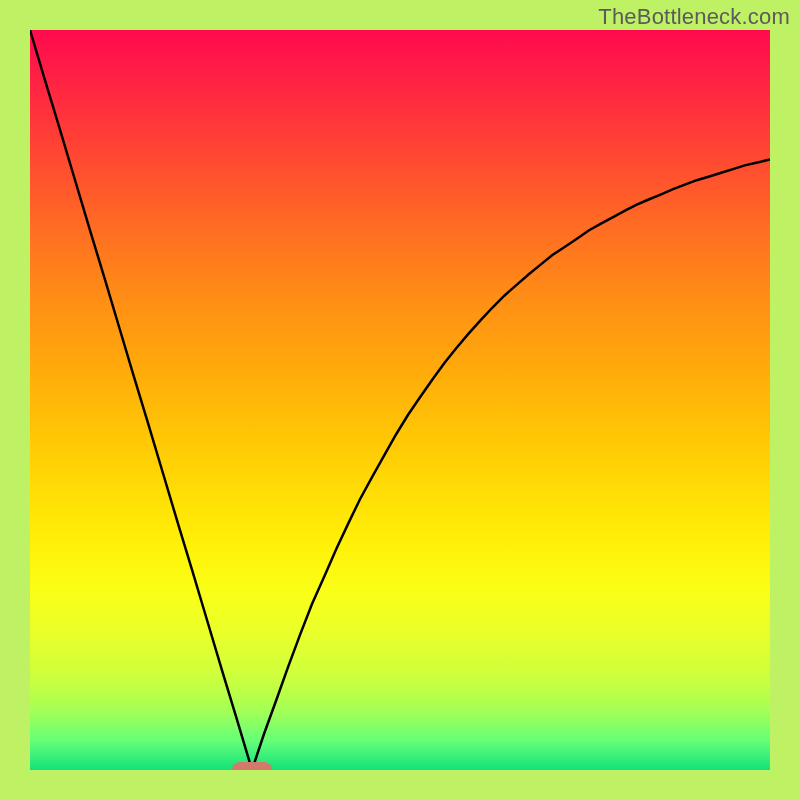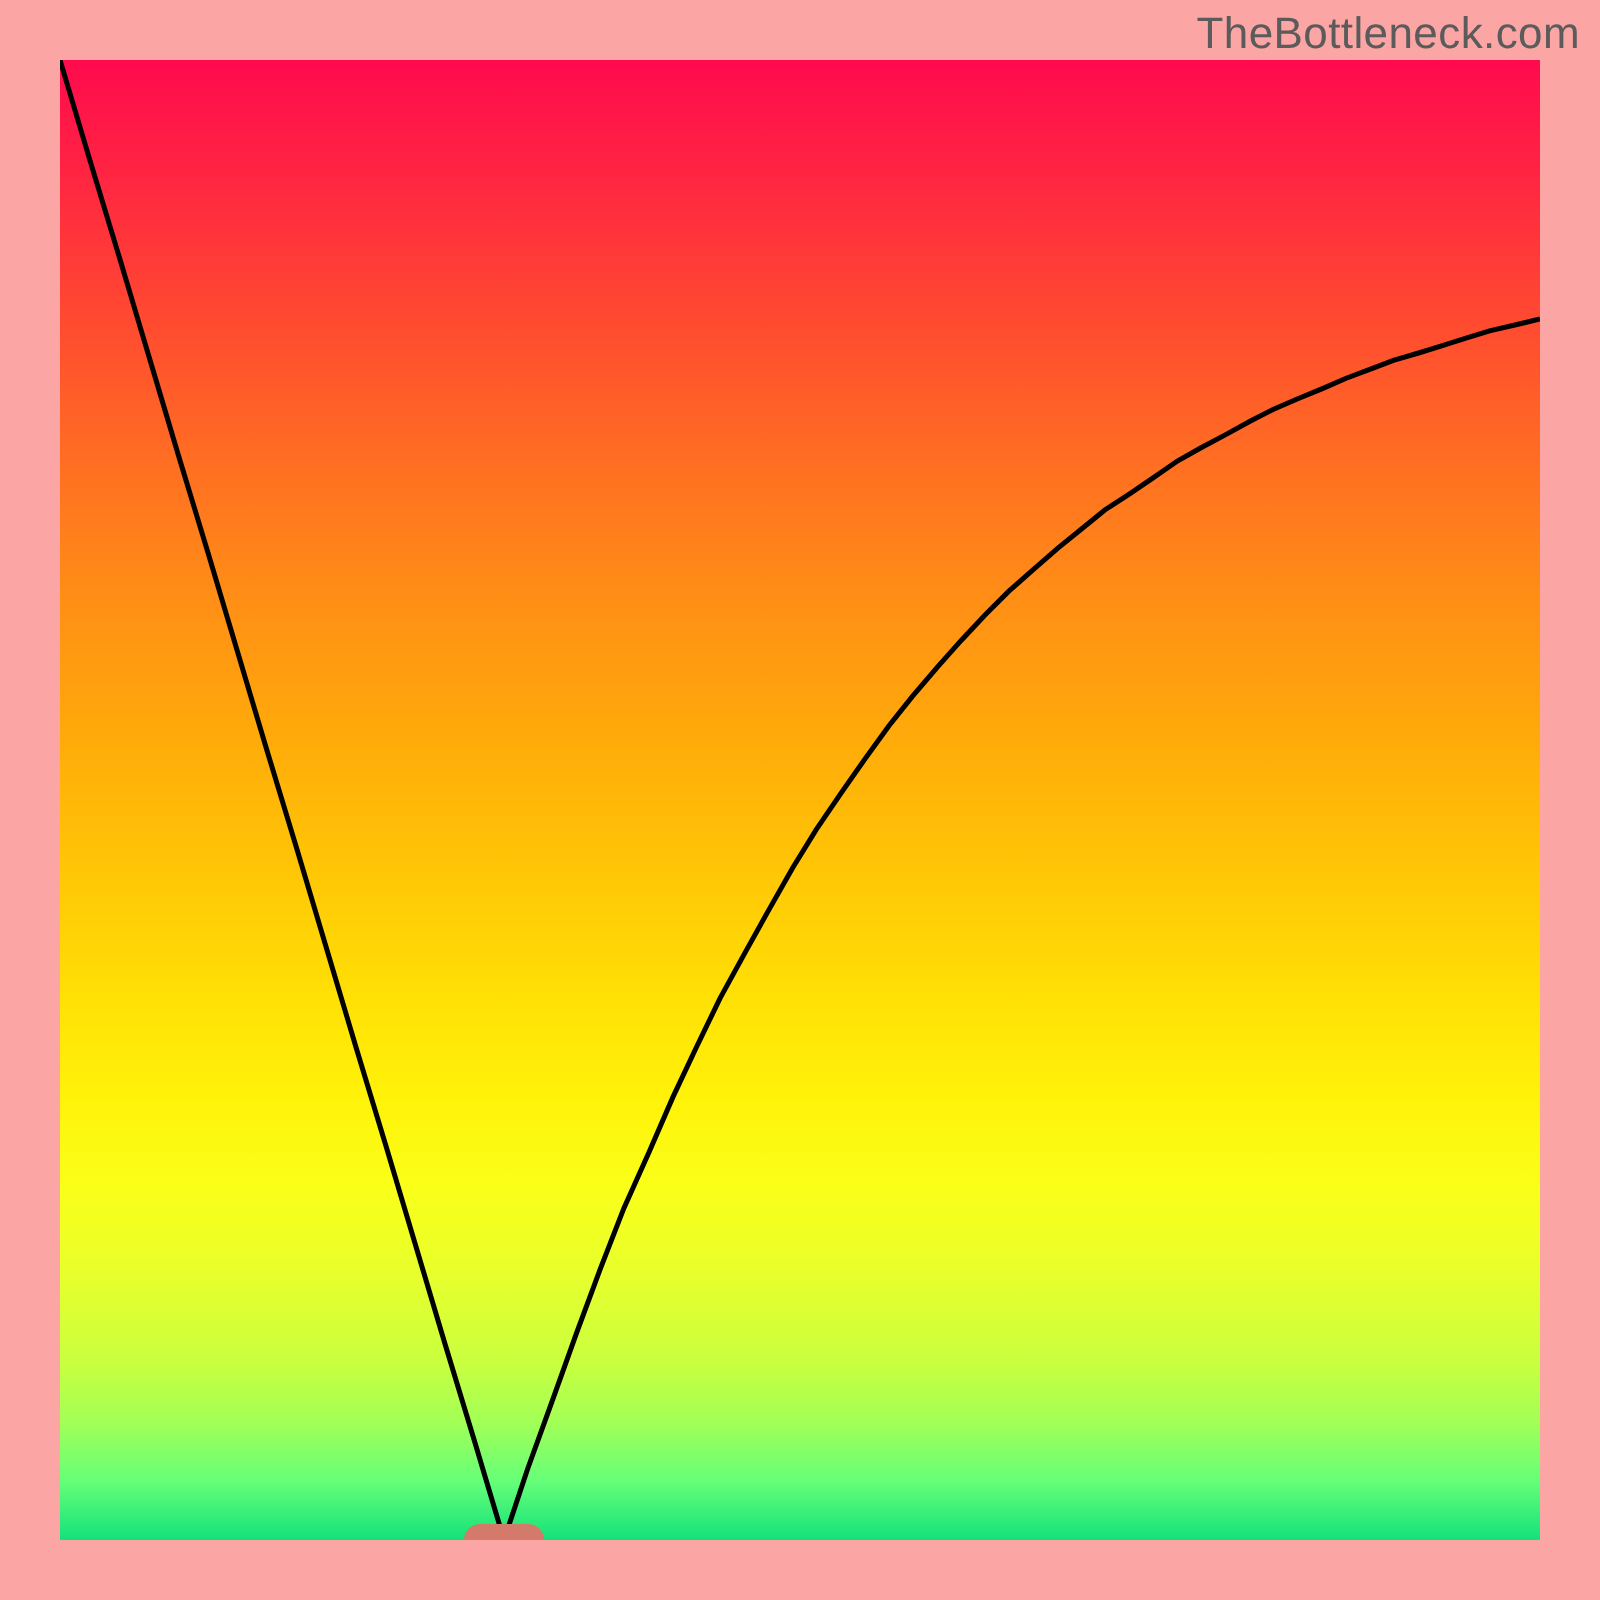--- a/index.html
+++ b/index.html
@@ -6,21 +6,21 @@
     margin: 0;
     padding: 0;
     width: 800px;
     height: 800px;
     background: #000;
     font-family: Arial, Helvetica, sans-serif;
   }
   .outer {
     width: 800px;
     height: 800px;
-    background: #fca5a5;
+    background: #bef264;
     position: relative;
   }
   .watermark {
     position: absolute;
     top: 4px;
     right: 10px;
     color: #5b5b5b;
     font-size: 22px;
     font-weight: 500;
     letter-spacing: 0.2px;

